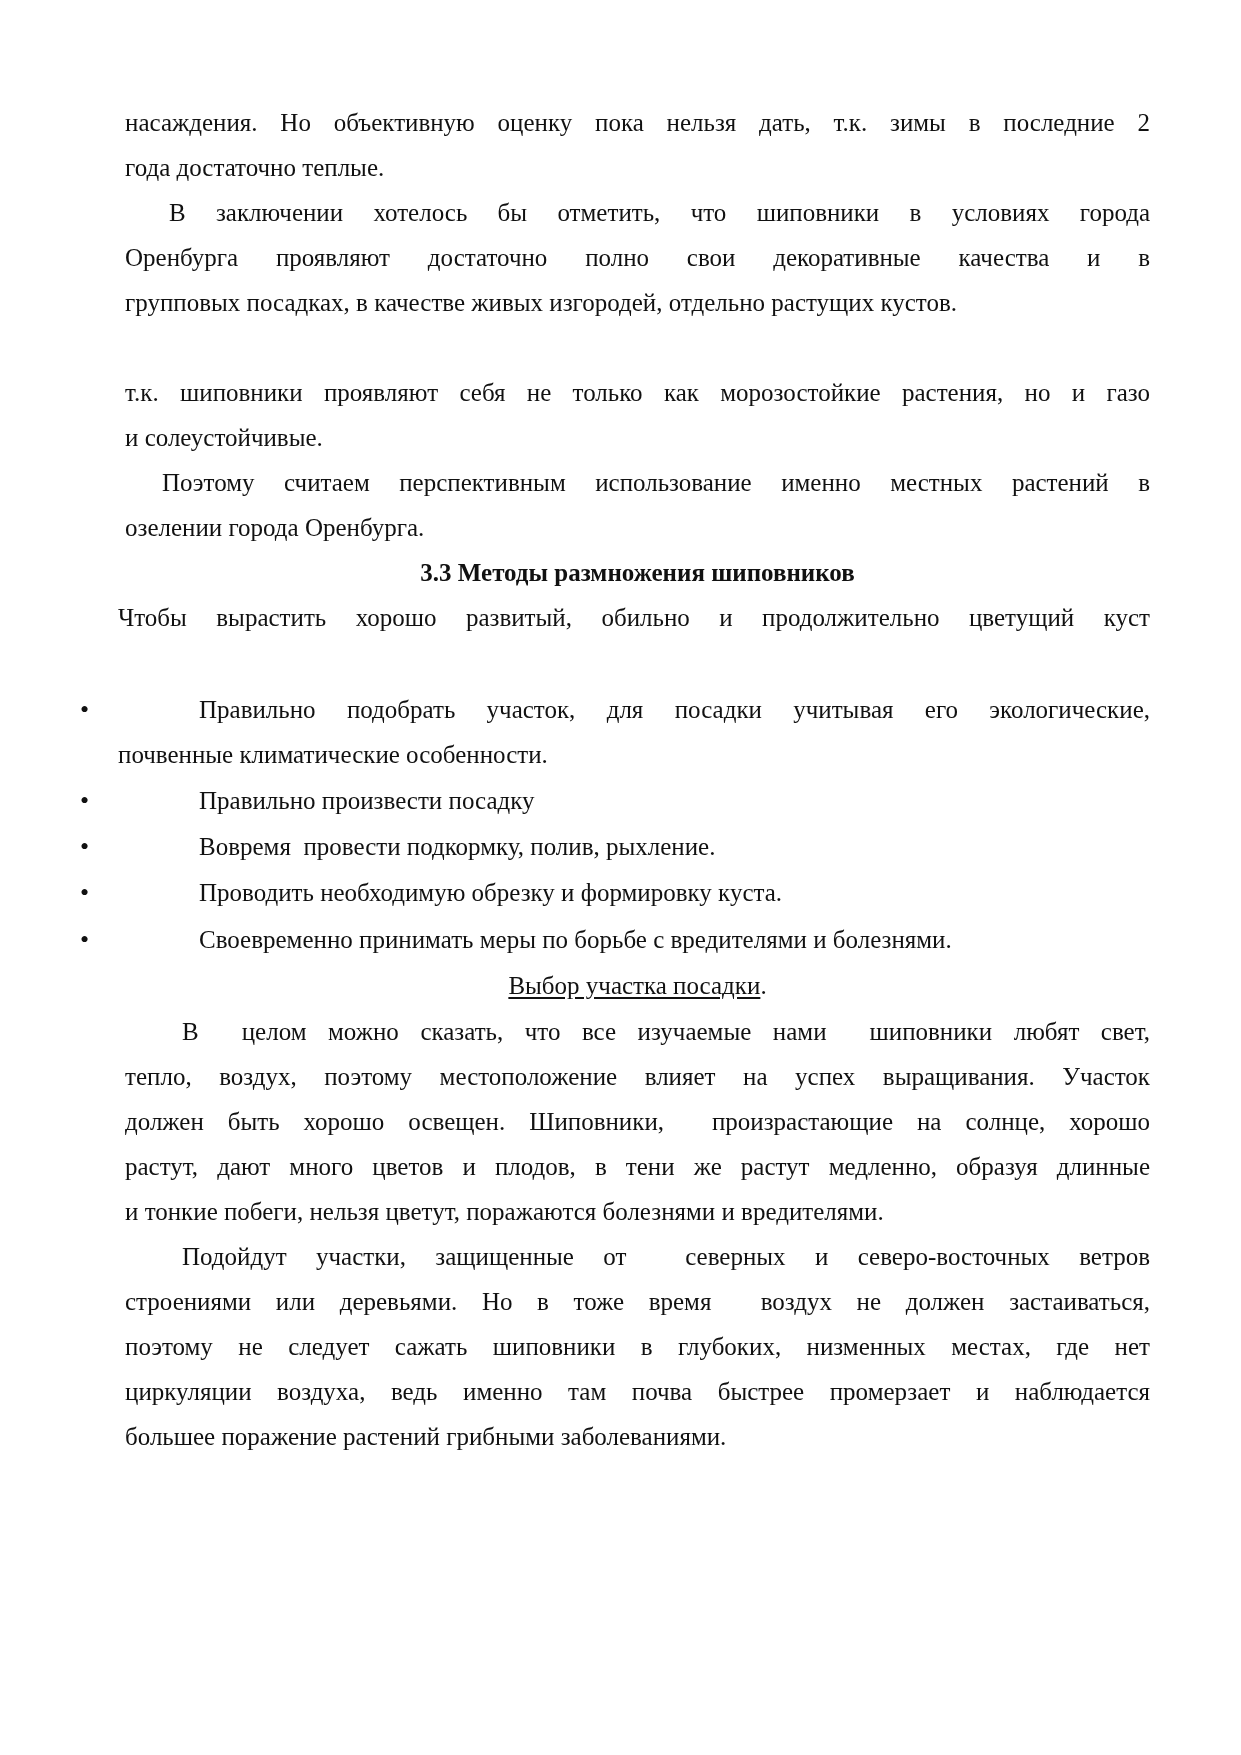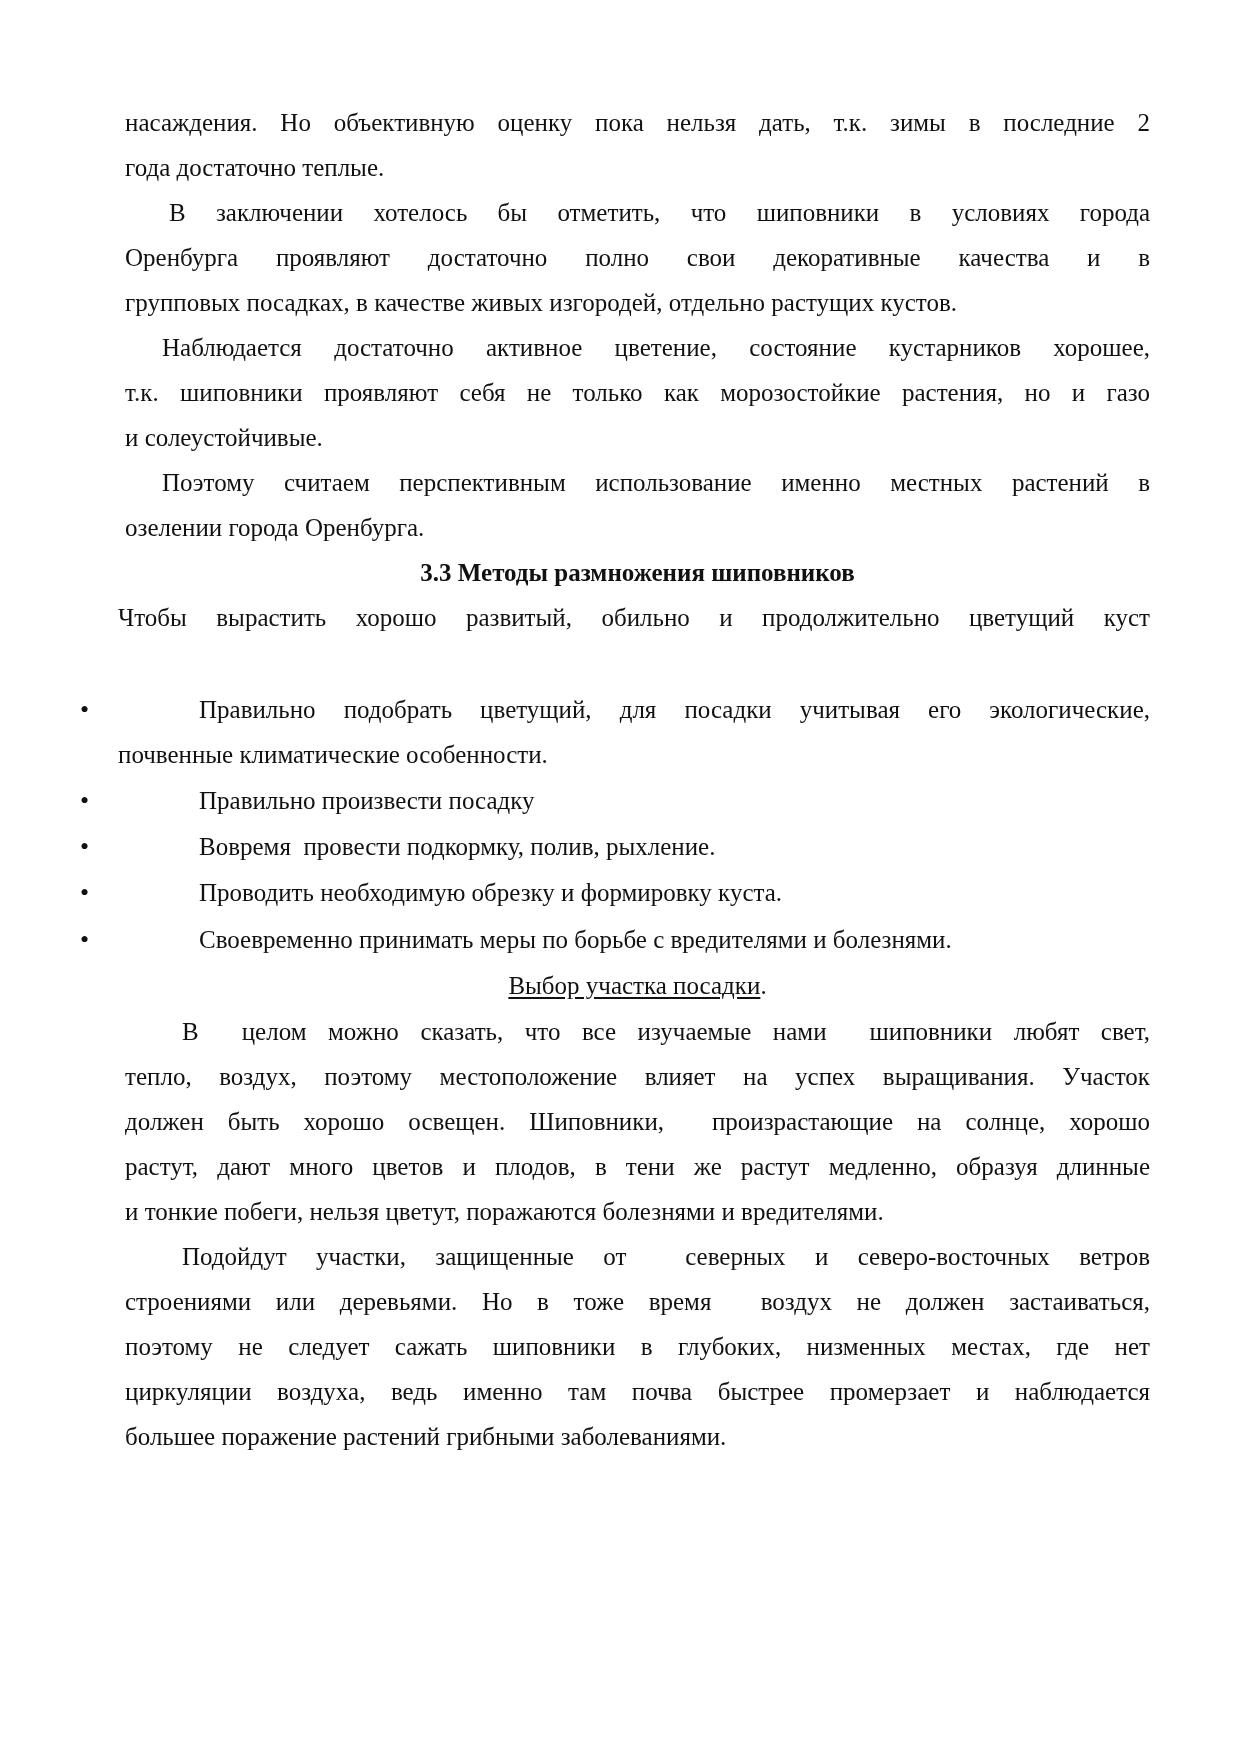--- a/index.html
+++ b/index.html
@@ -29,35 +29,34 @@
 
 <div class="page">
 
   <div class="line" style="top:108px;">насаждения. Но объективную оценку пока нельзя дать, т.к. зимы в последние 2</div>
   <div class="line last" style="top:153px;">года достаточно теплые.</div>
 
   <div class="line" style="top:198px; left:169px; width:981px;">В заключении хотелось бы отметить, что шиповники в условиях города</div>
   <div class="line" style="top:243px;">Оренбурга проявляют достаточно полно свои декоративные качества и в</div>
   <div class="line last" style="top:288px;">групповых посадках, в качестве живых изгородей, отдельно растущих кустов.</div>
 
-  <div class="line" style="top:333px; left:162px; width:988px;">Наблюдается достаточно активное цветение, состояние кустарников хорошее,</div>
   <div class="line" style="top:378px;">т.к. шиповники проявляют себя не только как морозостойкие растения, но и газо</div>
   <div class="line last" style="top:423px;">и солеустойчивые.</div>
 
   <div class="line" style="top:468px; left:162px; width:988px;">Поэтому считаем перспективным использование именно местных растений в</div>
   <div class="line last" style="top:513px;">озелении города Оренбурга.</div>
 
   <div class="line center bold" style="top:558px;">3.3 Методы размножения шиповников</div>
 
   <div class="line" style="top:603px; left:118px; width:1032px;">Чтобы вырастить хорошо развитый, обильно и продолжительно цветущий куст</div>
 
   <div>
     <div>
       <span class="bullet" style="top:695px;">•</span>
-      <div class="line" style="top:695px; left:199px; width:951px;">Правильно подобрать цветущий, для посадки учитывая его экологические,</div>
+      <div class="line" style="top:695px; left:199px; width:951px;">Правильно подобрать участок, для посадки учитывая его экологические,</div>
       <div class="line last" style="top:740px; left:118px;">почвенные климатические особенности.</div>
     </div>
     <div>
       <span class="bullet" style="top:786px;">•</span>
       <span class="bitem" style="top:786px;">Правильно произвести посадку</span>
     </div>
     <div>
       <span class="bullet" style="top:832px;">•</span>
       <span class="bitem" style="top:832px; white-space:pre;">Вовремя  провести подкормку, полив, рыхление.</span>
     </div>

